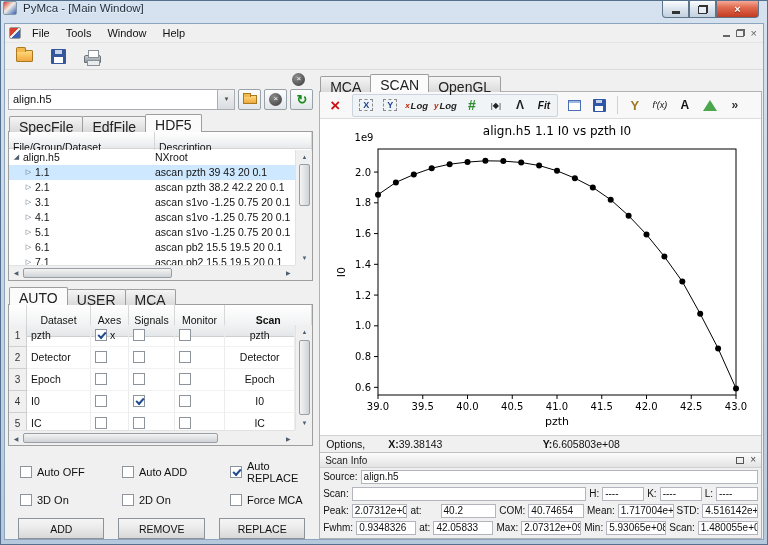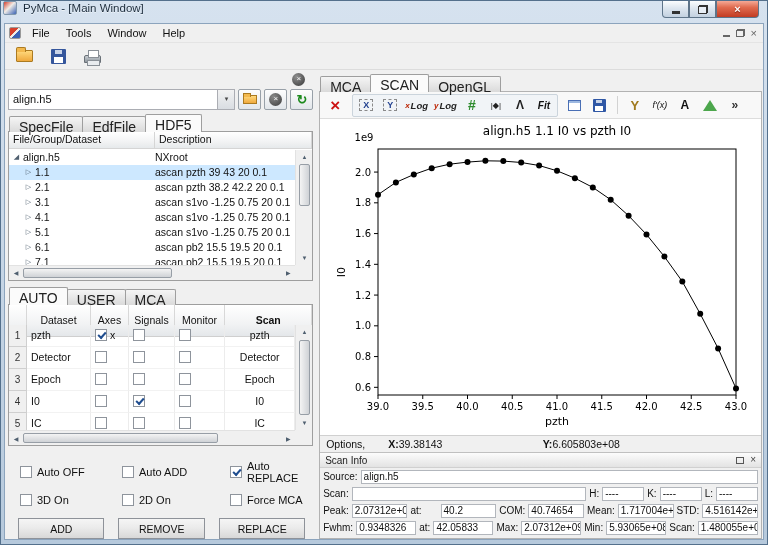--- a/index.html
+++ b/index.html
@@ -65,21 +65,21 @@
 .ic-refresh {color:#1d8a1d; font-weight:bold; font-size:13px; line-height:13px;}
 
 
 .tab-bar {display:flex; align-items:flex-end; height:18px; margin-top:4px; padding-left:1px; position:relative; z-index:2;}
 .tab {height:16px; padding:2px 9px 0; margin-right:-1px; font-size:14px; background:linear-gradient(#f5f5f5,#dadada); border:1px solid #9e9e9e; border-bottom:none; border-radius:2px 2px 0 0; color:#222;}
 .tab.active {height:18px; background:#fbfbfb; z-index:3; position:relative;}
 
 
 .tree {position:relative; height:154px; background:#fff; border:1px solid #9e9e9e; margin-top:-1px;}
 .tree-header {display:flex; height:17px; background:linear-gradient(#ffffff,#f2f3f4 60%,#e6e9eb); border-bottom:1px solid #d5d5d5; font-size:10.5px;}
-.th {padding:1px 4px; border-right:1px solid #d5d5d5; white-space:nowrap; overflow:hidden;}
+.th {padding:9px 4px; border-right:1px solid #d5d5d5; white-space:nowrap; overflow:hidden;}
 .th1 {width:146px;} .th2 {flex:1;}
 .tree-body {position:absolute; top:18px; left:0; right:17px; bottom:15px; overflow:hidden;}
 .tree-row {display:flex; height:15px; align-items:center; font-size:10.5px; white-space:nowrap;}
 .tree-row.selected {background:#cde8ff;}
 .tree-name {width:146px; display:flex; align-items:center; overflow:hidden;}
 .tree-arrow {font-size:7px; color:#4f5f6f; width:9px; text-align:center; flex:none;}
 .ind0 {margin-left:3px;} .ind1 {margin-left:15px;}
 .tree-label {margin-left:2px;}
 .tree-desc {flex:1; overflow:hidden;}
 

